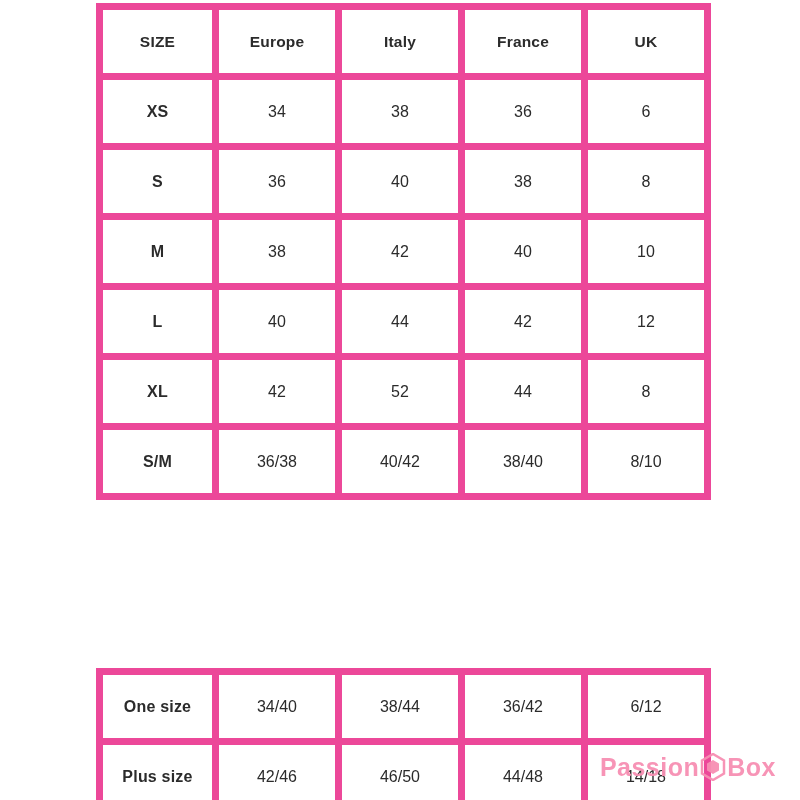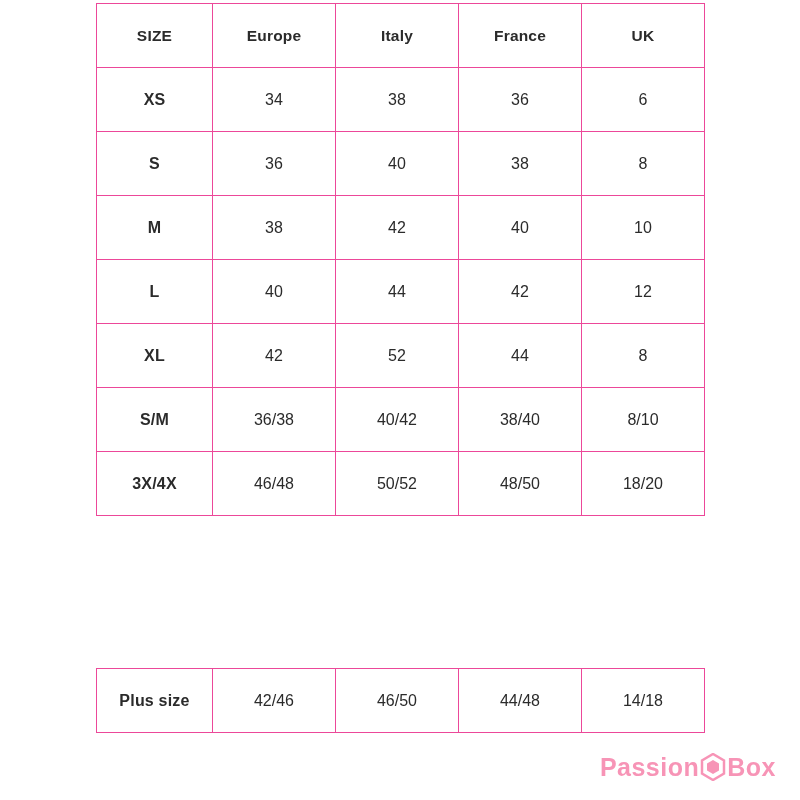--- a/index.html
+++ b/index.html
@@ -21,21 +21,21 @@
     height: 800px;
     box-sizing: border-box;
     padding: 0 96px;
   }
   table.size-table {
     border-collapse: collapse;
     width: 608px;
     table-layout: fixed;
   }
   table.size-table td, table.size-table th {
-    border: 1px solid #ec4899;
+    border: 7px solid #ec4899;
     text-align: center;
     vertical-align: middle;
     font-weight: normal;
     font-size: 16px;
     color: #2b2b2b;
     padding: 0;
     height: 63px;
   }
   table.size-table th {
     font-weight: bold;
@@ -146,41 +146,41 @@
           <td>44</td>
           <td>8</td>
         </tr>
         <tr>
           <td class="label-cell">S/M</td>
           <td>36/38</td>
           <td>40/42</td>
           <td>38/40</td>
           <td>8/10</td>
         </tr>
-        <tr>
-          <td class="label-cell">3X/4X</td>
-          <td>46/48</td>
-          <td>50/52</td>
-          <td>48/50</td>
-          <td>18/20</td>
-        </tr>
       </tbody>
     </table>
   </div>
 
   <div class="second-table-wrap">
     <table class="size-table">
       <colgroup>
         <col class="col-size">
           <col class="col-other">
           <col class="col-other">
           <col class="col-other">
           <col class="col-other">
       </colgroup>
       <tbody>
+        <tr>
+          <td class="label-cell">One size</td>
+          <td>34/40</td>
+          <td>38/44</td>
+          <td>36/42</td>
+          <td>6/12</td>
+        </tr>
         <tr>
           <td class="label-cell">Plus size</td>
           <td>42/46</td>
           <td>46/50</td>
           <td>44/48</td>
           <td>14/18</td>
         </tr>
       </tbody>
     </table>
   </div>

